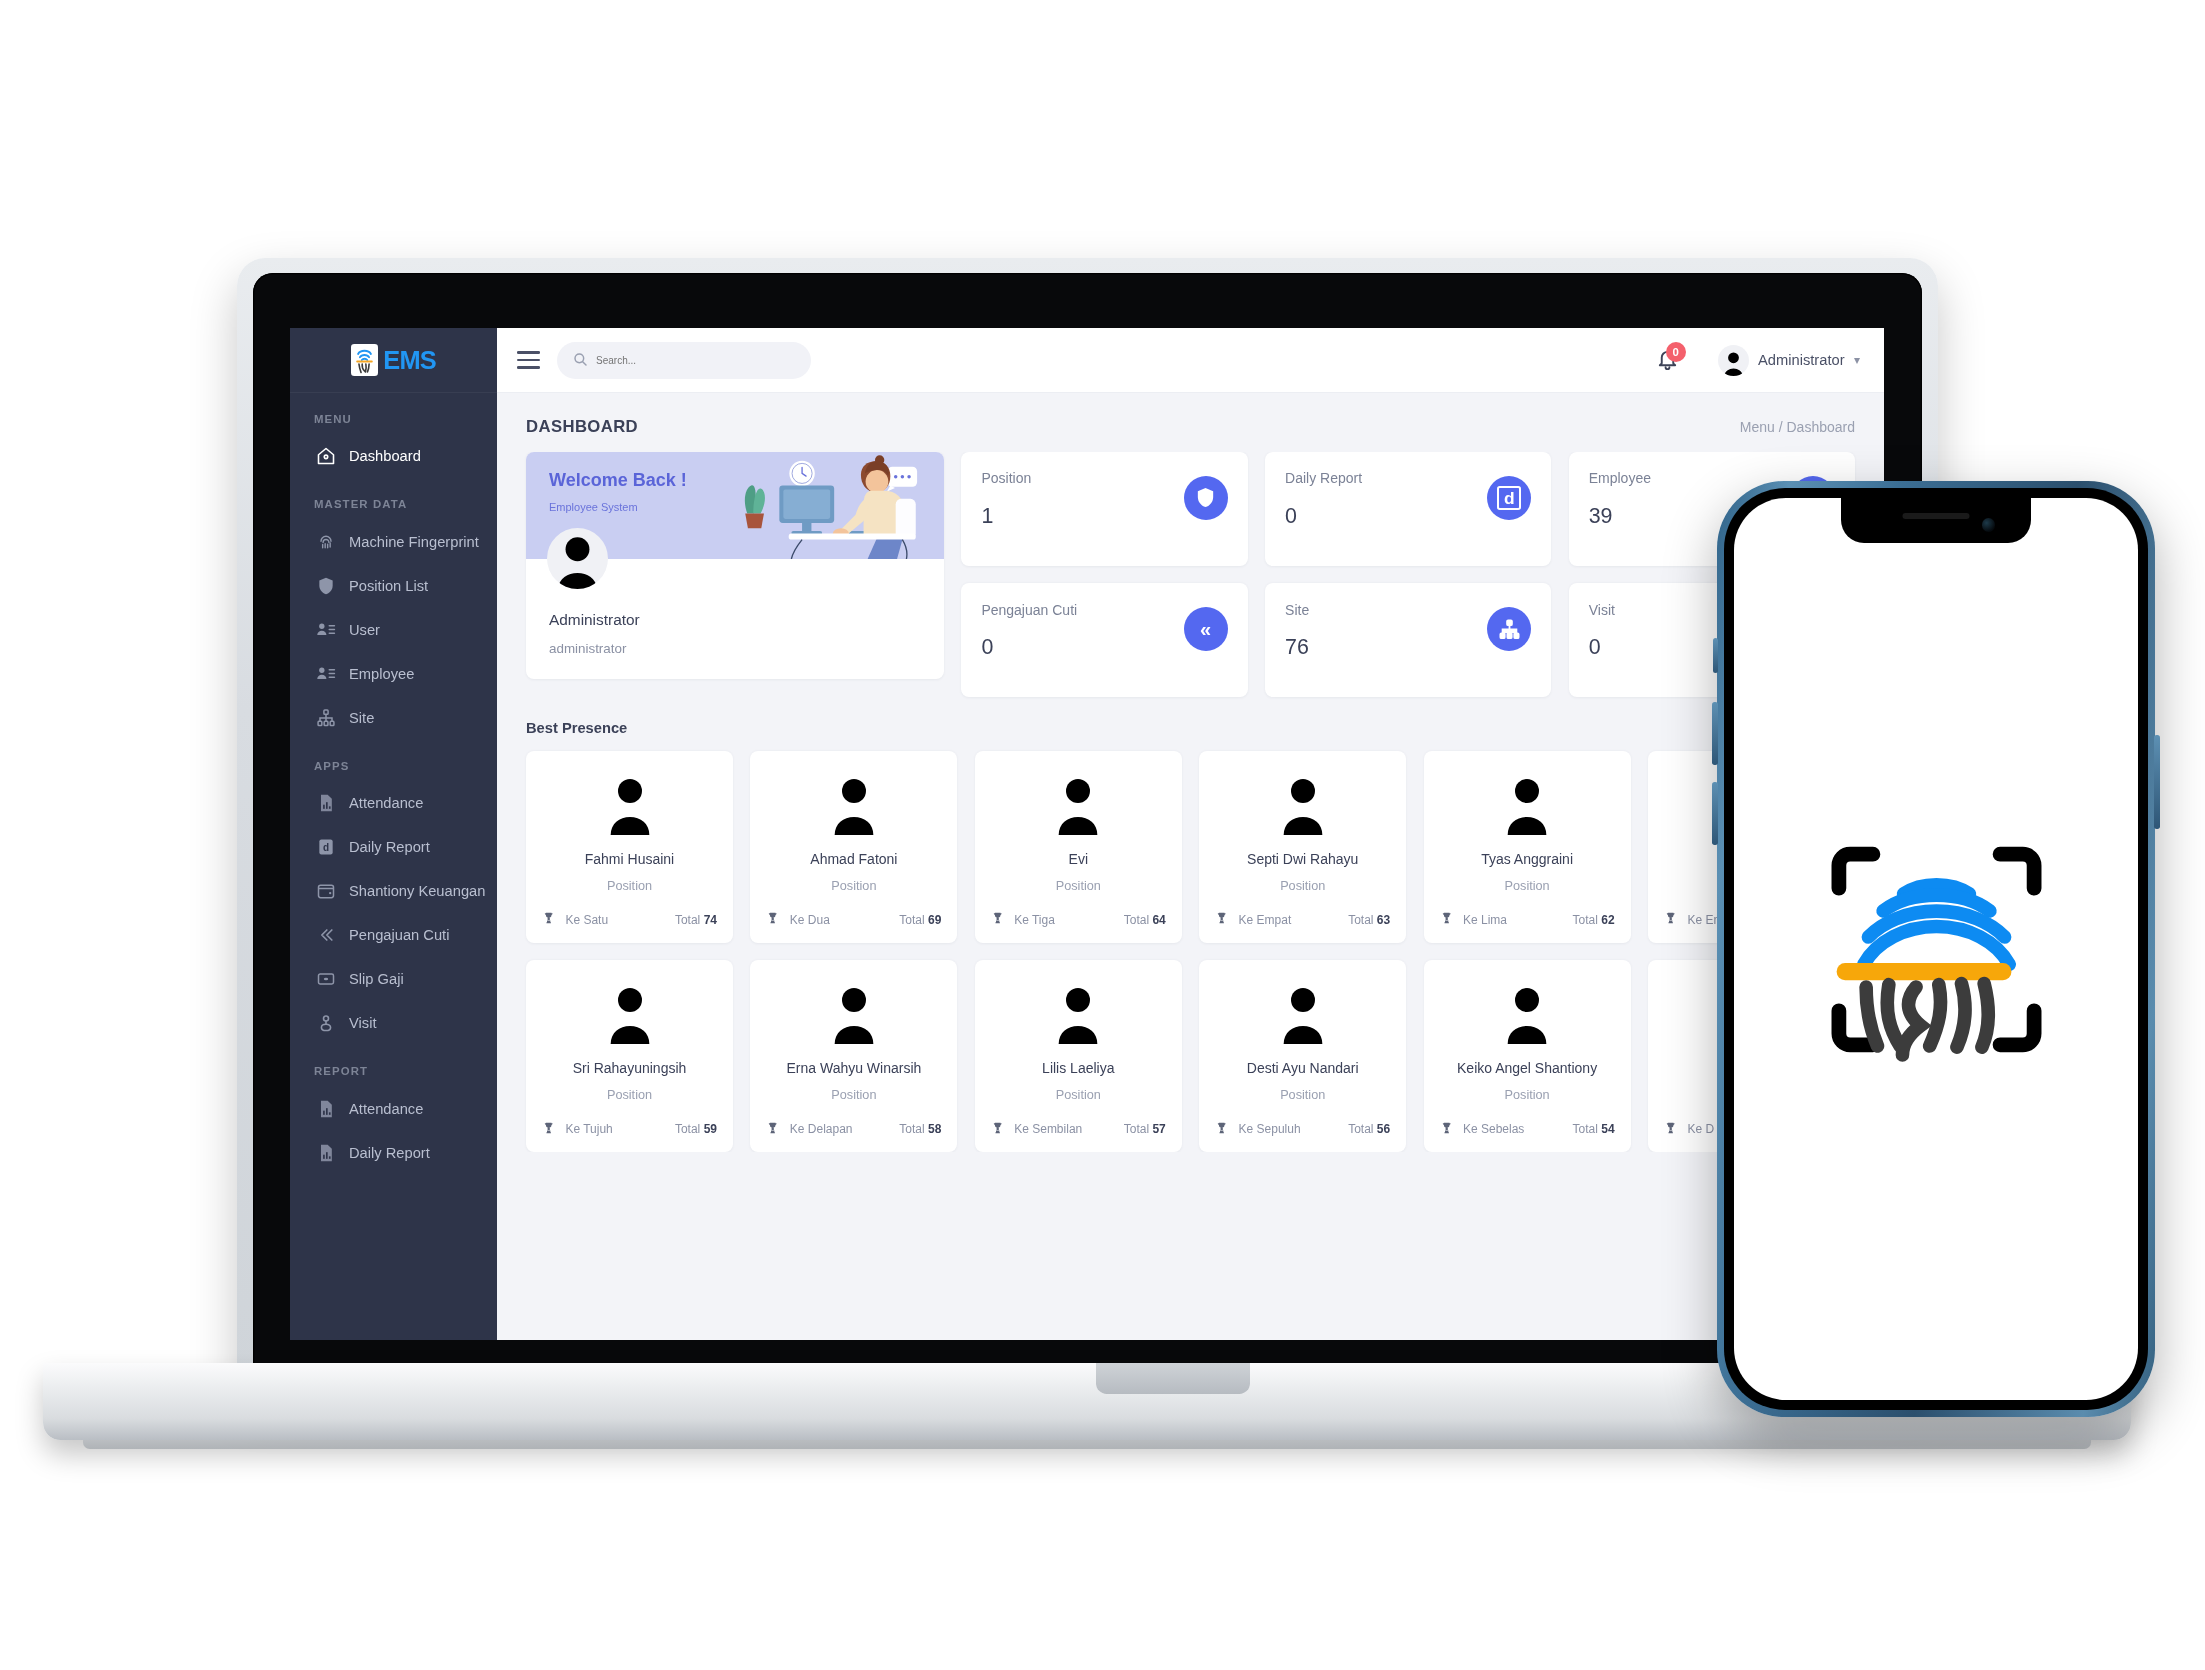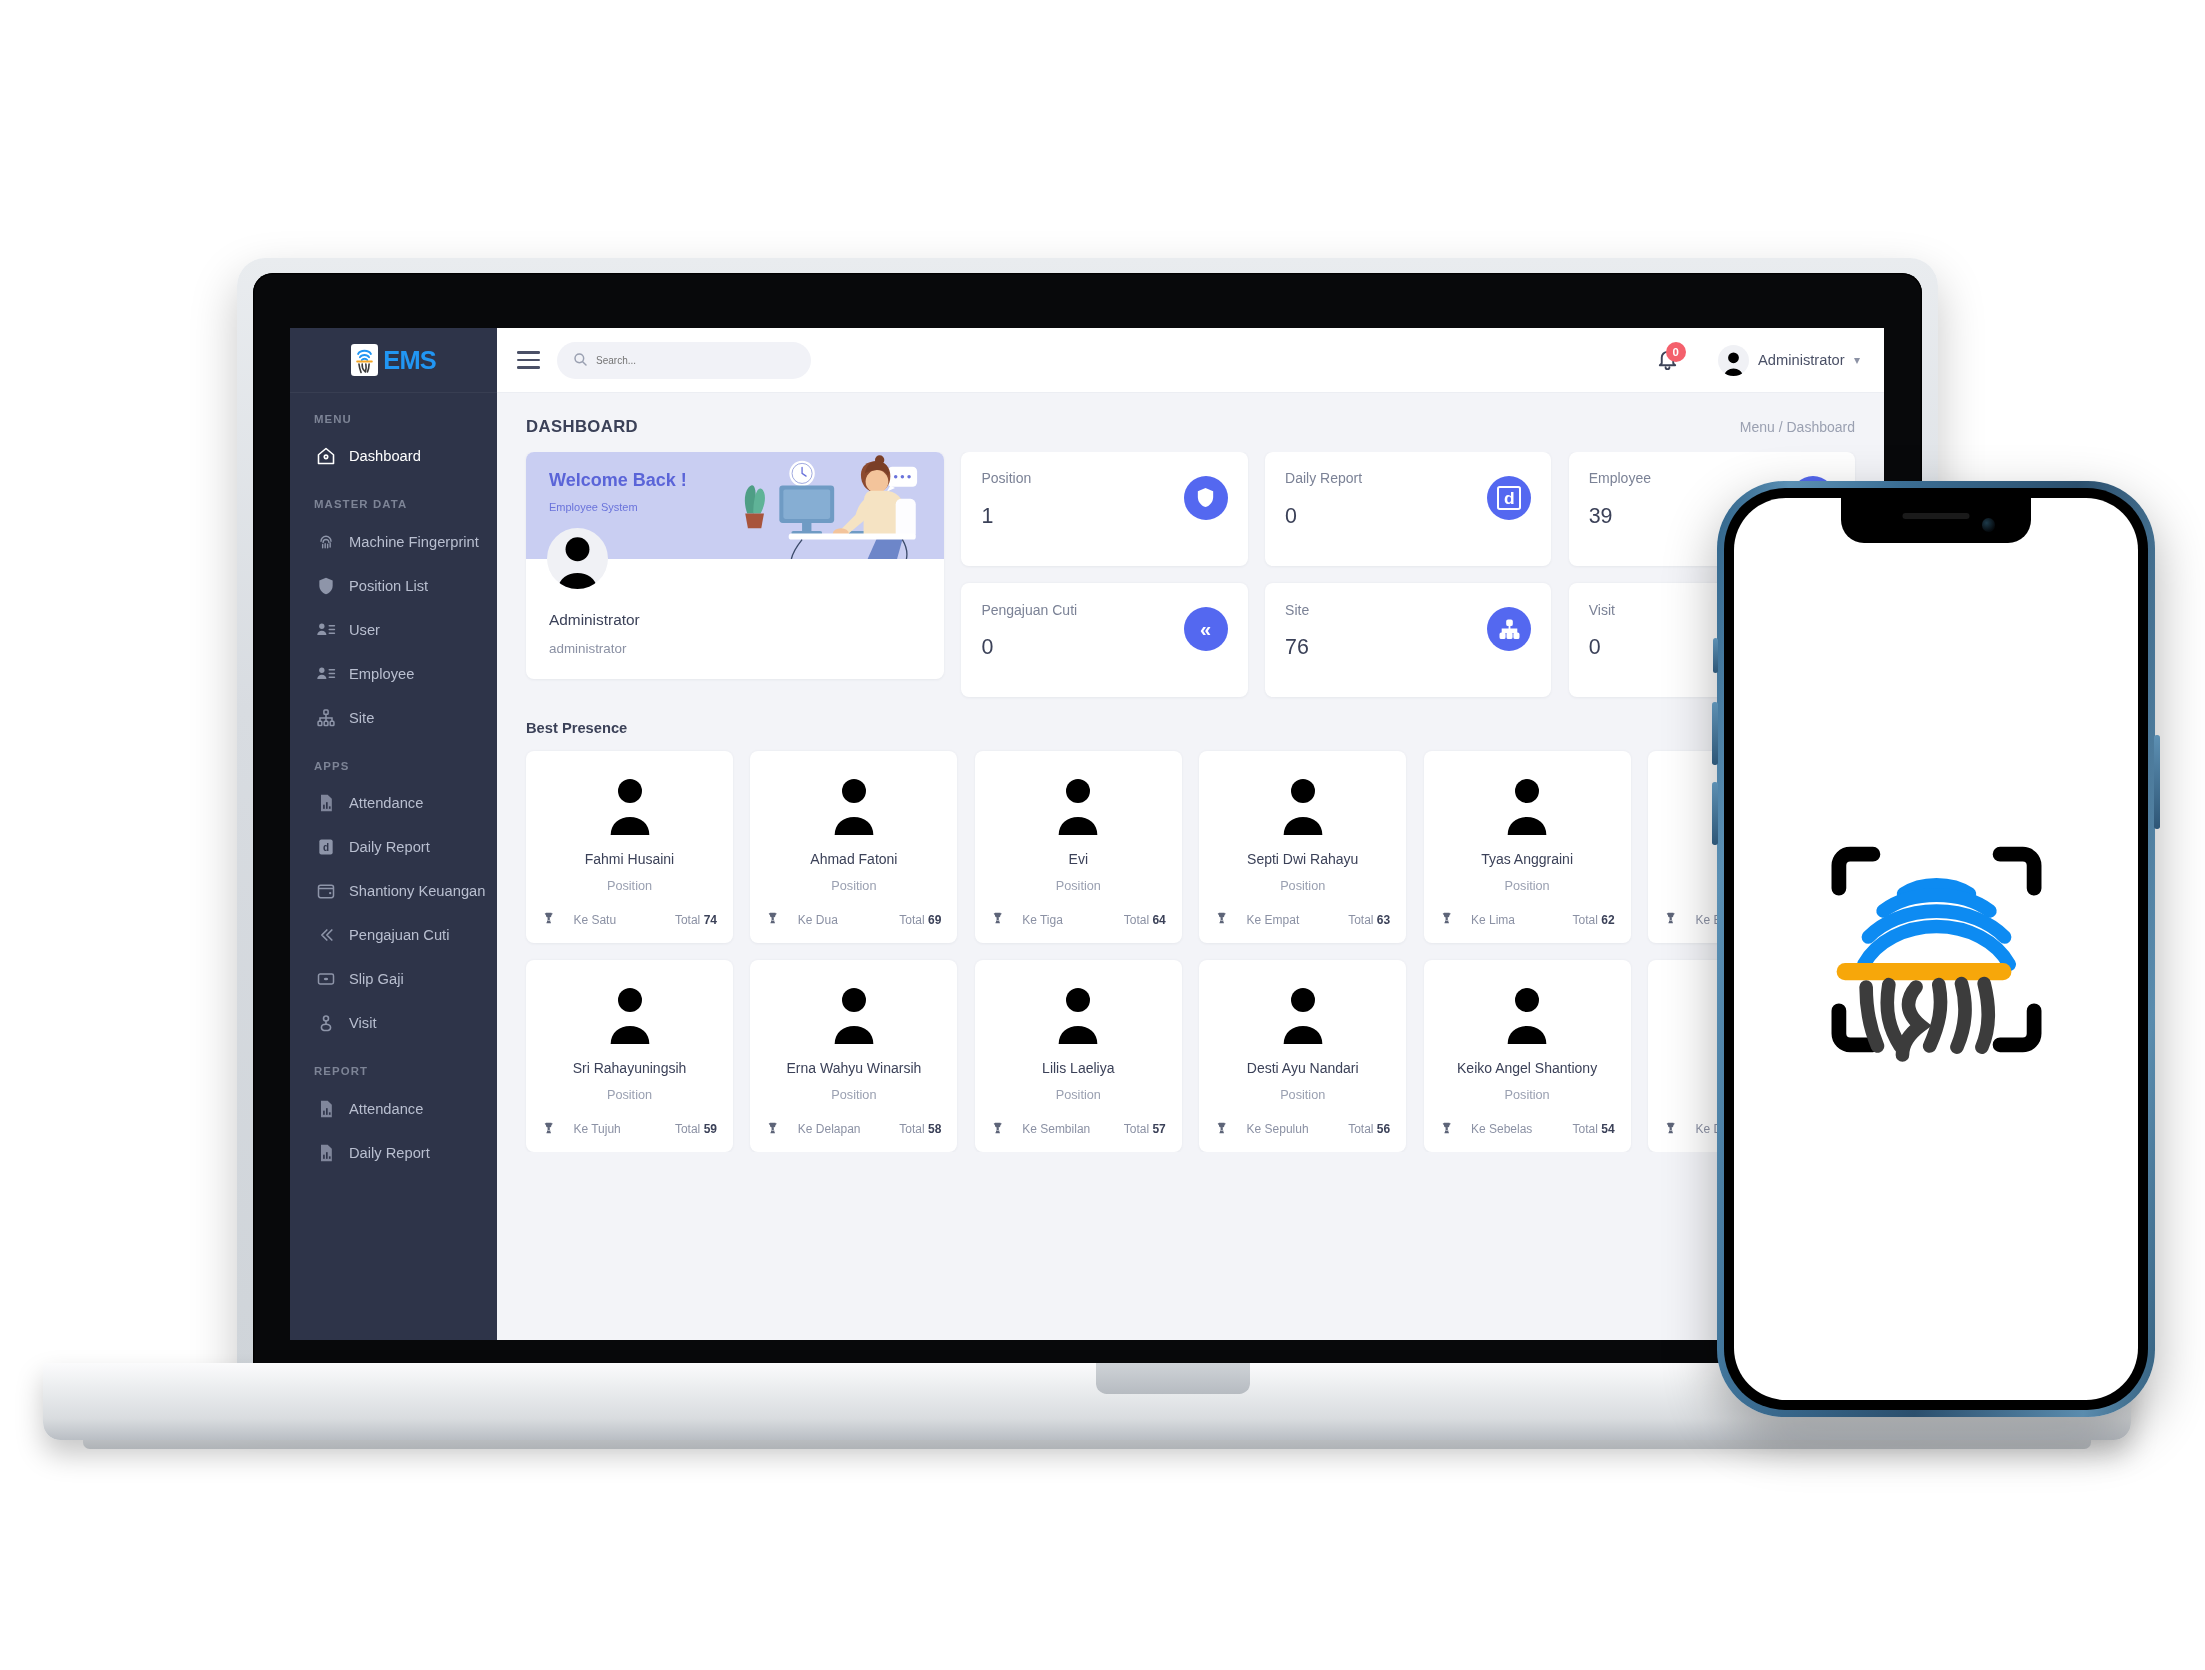--- a/index.html
+++ b/index.html
@@ -154,21 +154,21 @@
     background:#fff; border-radius:8px; box-shadow:0 0.7px 2.7px rgba(40,45,70,.06);
     padding:20px 16px 14.7px 16px; display:flex; flex-direction:column; align-items:center;
   }
   .pc-avatar { width:64px; height:64px; display:flex; align-items:flex-end; justify-content:center; }
   .pc-name { font-size:14px; color:#3b4158; margin-top:16px; text-align:center; white-space:nowrap; }
   .pc-pos { font-size:12.7px; color:#9aa0b1; margin-top:12px; }
   .pc-foot {
     margin-top:18.7px; width:100%; display:flex; align-items:center; justify-content:space-between;
     font-size:12px; color:#8b91a4;
   }
-  .pc-rank { display:flex; align-items:center; gap:18px; }
+  .pc-rank { display:flex; align-items:center; gap:10px; }
   .pc-rank svg { width:13.4px; height:13.4px; fill:#5d6478; }
   .pc-total b { color:#3b4158; }
 
   .footer-text { font-size:13.4px; color:#8b91a4; padding:18.7px 29px 0 29px; }
 
   
   .phone { position:absolute; left:1717px; top:481px; width:438px; height:936px; }
   .phone-frame {
     position:absolute; inset:0; border-radius:67px;
     background: linear-gradient(100deg,#2f6288 0%, #5b90b4 12%, #3c6f95 30%, #2b4f6d 60%, #5a8cae 88%, #34607f 100%);

